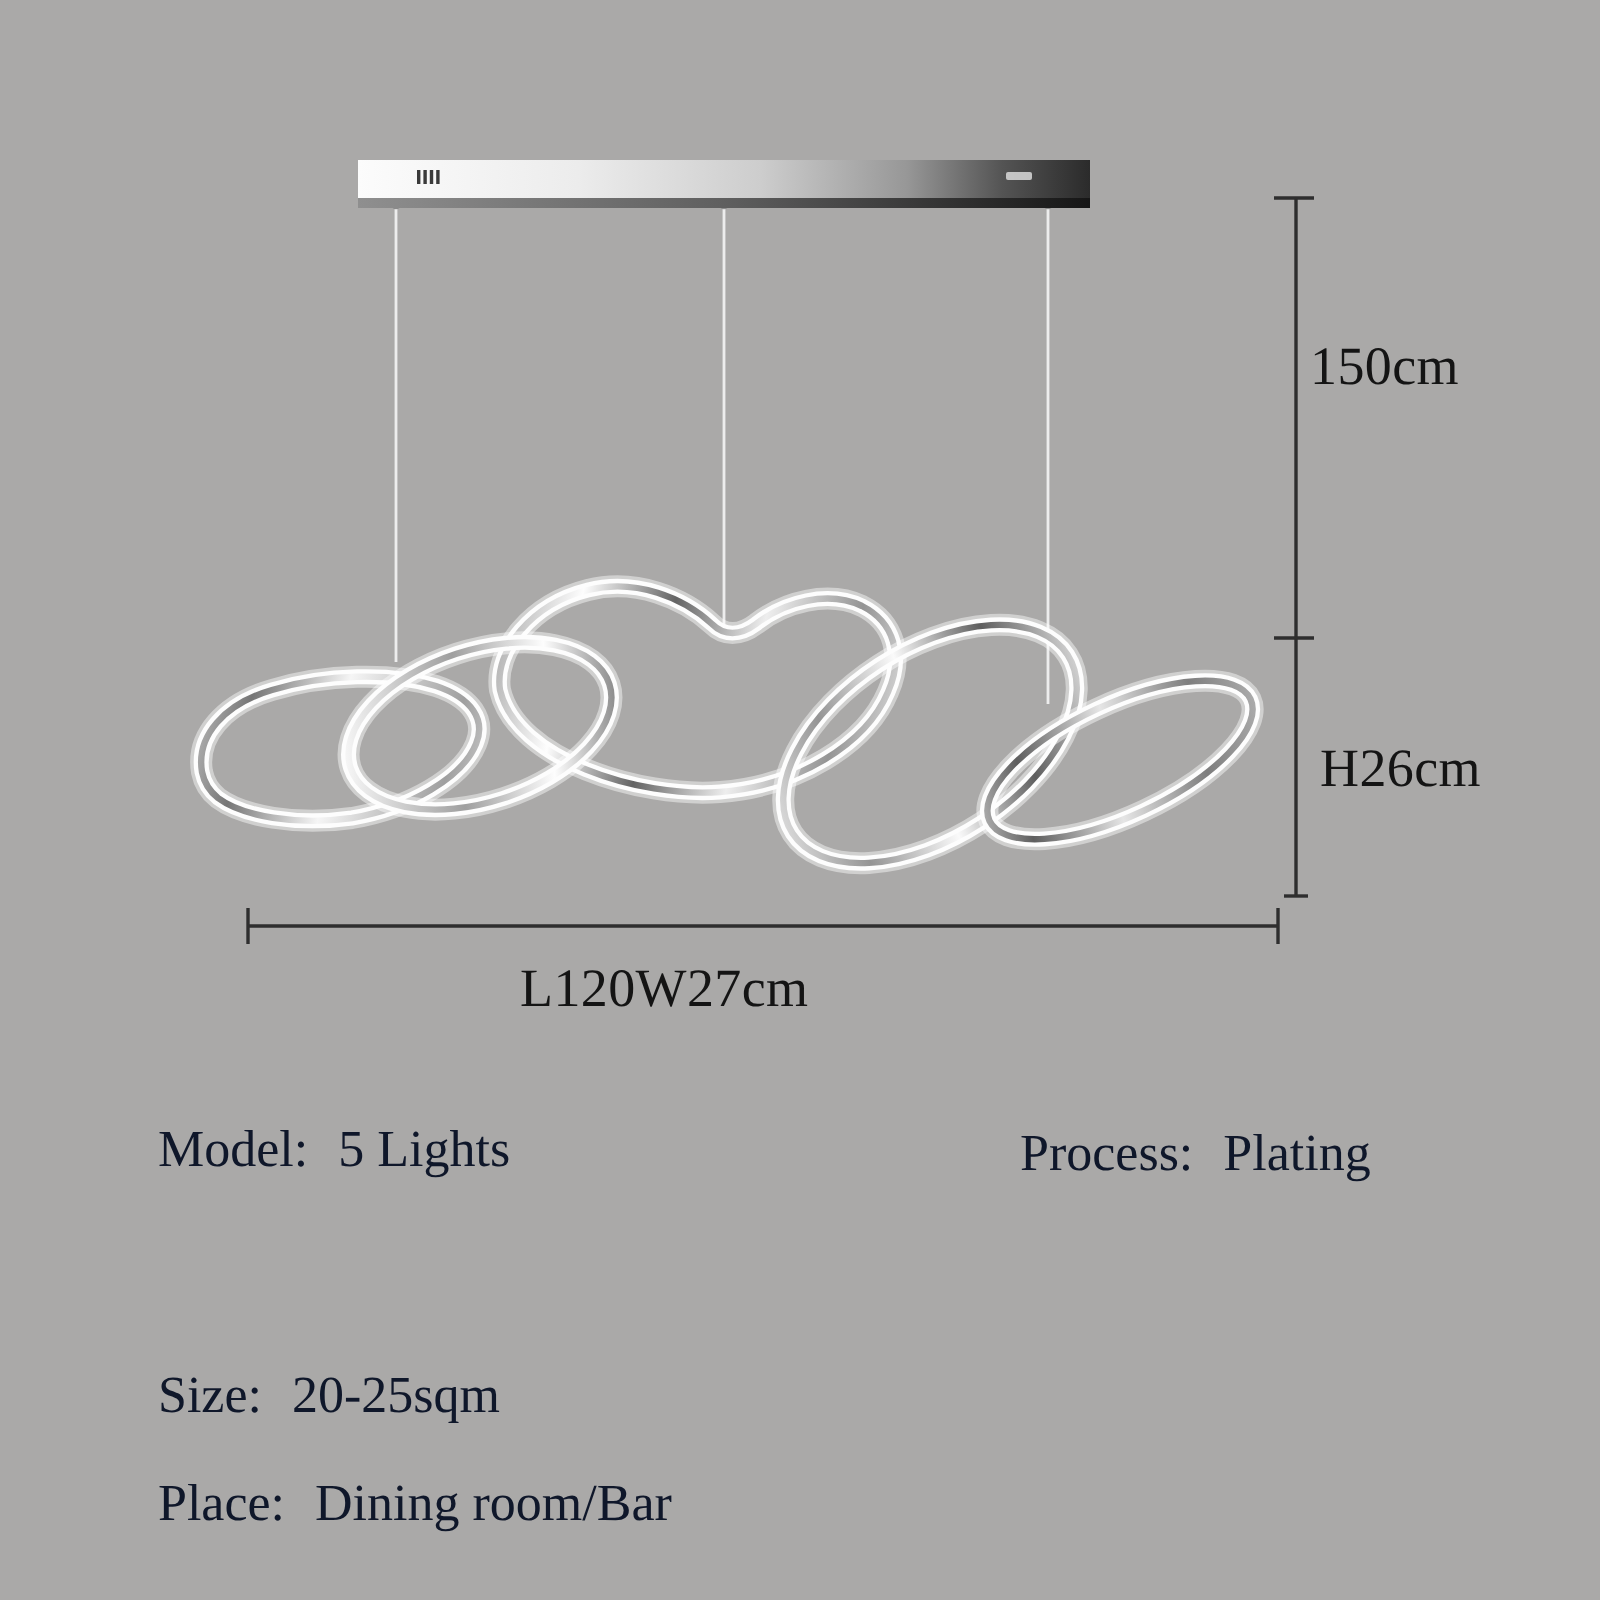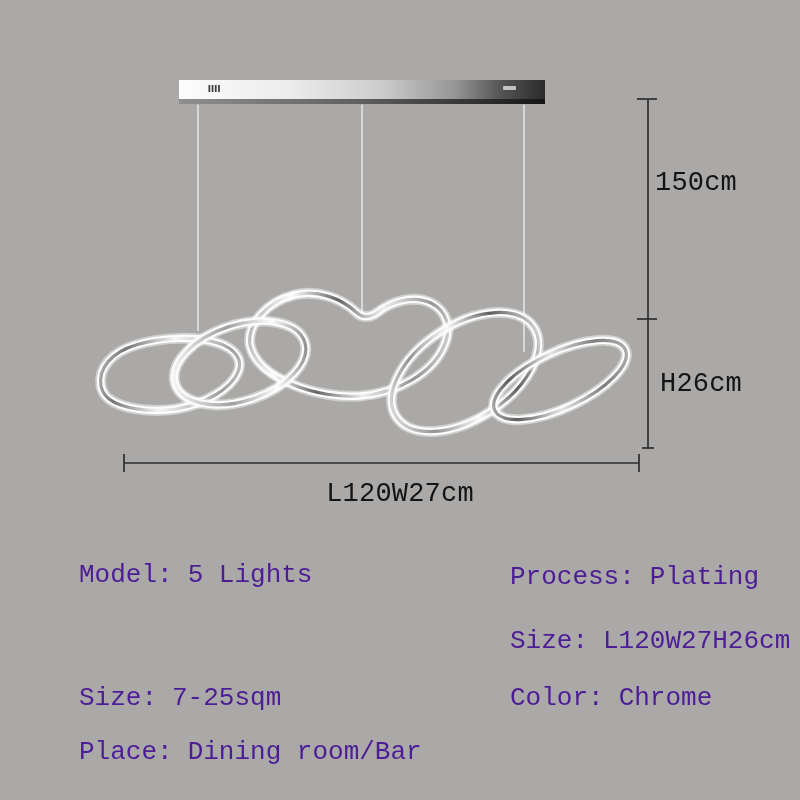--- a/index.html
+++ b/index.html
@@ -2,40 +2,40 @@
 <html><head>
 <meta charset="utf-8">
 <style>
   html,body{margin:0;padding:0;background:#7c7c7c;}
   .stage{
     position:relative;
     width:800px;height:800px;
     margin:0 auto;
     background:#aaa9a8;
     overflow:hidden;
-    font-family:Liberation Mono, monospace;
+    font-family:Liberation Serif, serif;
     color:#161616;
   }
   .stage svg{position:absolute;left:0;top:0;}
   .dim-label{
     position:absolute;
     font-size:27px;
     line-height:35px;
     color:#141414;
     letter-spacing:0.2px;
     white-space:nowrap;
   }
   .dim-label.drop{left:655px;top:166px;}
   .dim-label.h26{left:660px;top:367px;}
-  .dim-label.l120{left:260px;top:477px;width:280px;text-align:center;}
+  .dim-label.l120{left:260px;top:477px;width:280px;}
   .spec{
     position:absolute;
     font-size:26px;
     white-space:nowrap;
-    color:#4c1d95;
+    color:#0f172a;
   }
   .spec .spec-value{margin-left:15px;}
 </style>
 </head>
 <body>
 
 <div class="stage">
 
   <svg width="800" height="800" viewBox="0 0 800 800">
     <defs>
@@ -148,29 +148,23 @@
   <div class="dim-label drop">
     <div>150cm</div>
   </div>
   <div class="dim-label h26">H26cm</div>
   <div class="dim-label l120">L120W27cm</div>
 
   <div class="spec" style="left:79px;top:560px">
     <span class="spec-label">Model:</span><span class="spec-value">5 Lights</span>
   </div>
   <div class="spec" style="left:79px;top:683px">
-    <span class="spec-label">Size:</span><span class="spec-value">7-25sqm</span>
+    <span class="spec-label">Size:</span><span class="spec-value">20-25sqm</span>
   </div>
   <div class="spec" style="left:79px;top:737px">
     <span class="spec-label">Place:</span><span class="spec-value">Dining room/Bar</span>
   </div>
 
   <div class="spec" style="left:510px;top:562px">
     <span class="spec-label">Process:</span><span class="spec-value">Plating</span>
   </div>
-  <div class="spec" style="left:510px;top:626px">
-    <span class="spec-label">Size:</span><span class="spec-value">L120W27H26cm</span>
-  </div>
-  <div class="spec" style="left:510px;top:683px">
-    <span class="spec-label">Color:</span><span class="spec-value">Chrome</span>
-  </div>
 
 </div>
 
 </body></html>

